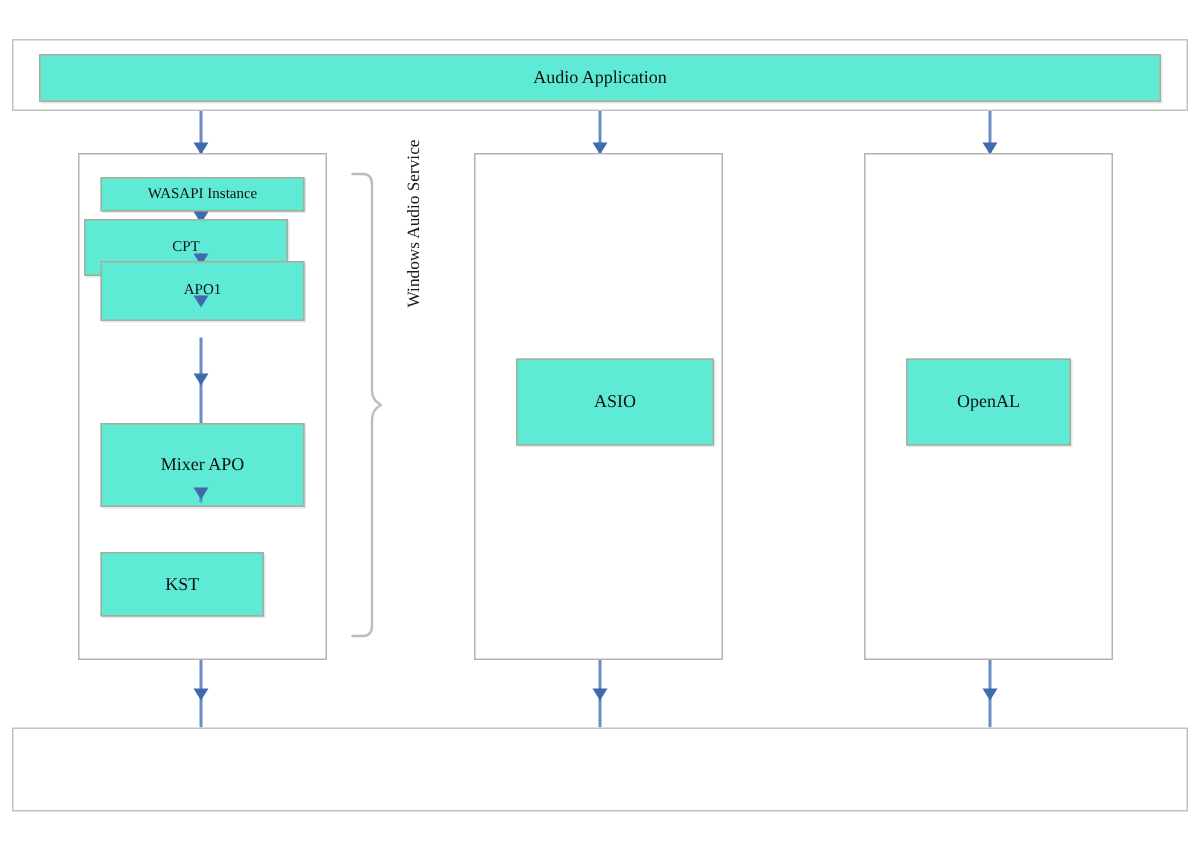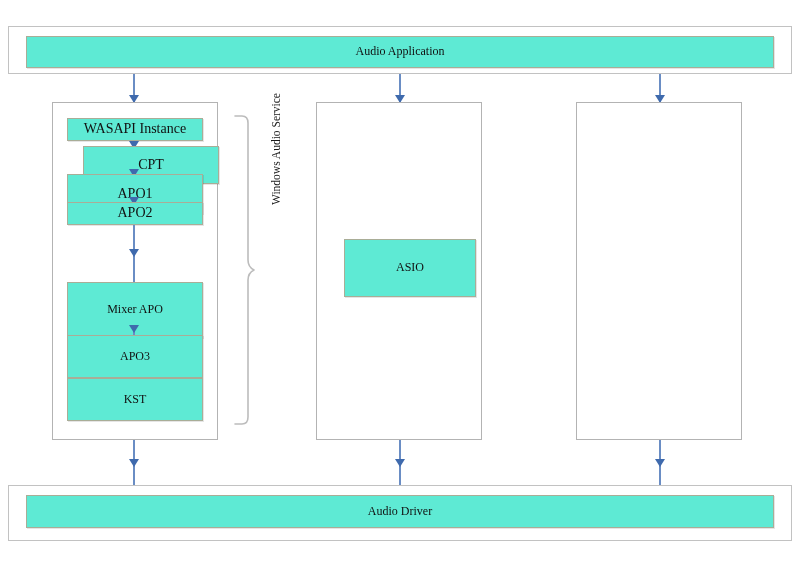--- a/index.html
+++ b/index.html
@@ -40,21 +40,21 @@
     box-sizing: border-box;
     display: flex;
     align-items: center;
     justify-content: center;
     text-align: center;
     font-size: 12px;
     line-height: 1.15;
     color: #111111;
     box-shadow: 1px 1px 0 rgba(0,0,0,0.10);
   }
-  .gbox.small { font-size: 14px; }
+  .gbox.small { font-size: 10px; }
 
   
   .arrow {
     position: absolute;
     width: 2px;
     background: #6a8dc4;
   }
   .arrow::after {
     content: "";
     position: absolute;
@@ -101,55 +101,53 @@
   <div class="arrow head-end" style="left:133px; top:74px; height:28px;"></div>
   <div class="arrow head-end" style="left:399px; top:74px; height:28px;"></div>
   <div class="arrow head-end" style="left:659px; top:74px; height:28px;"></div>
 
   <div class="panel" style="left:52px; top:102px; width:166px; height:338px;"></div>
 
   <div class="gbox small" style="left:67px; top:118px; width:136px; height:23px;">WASAPI Instance</div>
 
   <div class="arrow head-top" style="left:133px; top:141px; height:5px;"></div>
 
-  <div class="gbox small" style="left:83px; top:146px; width:136px; height:38px;">CPT</div>
+  <div class="gbox small" style="left:56px; top:146px; width:136px; height:38px;">CPT</div>
 
   <div class="arrow head-top" style="left:133px; top:169px; height:5px;"></div>
 
   <div class="gbox small" style="left:67px; top:174px; width:136px; height:40px;">APO1</div>
 
   <div class="arrow head-top" style="left:133px; top:197px; height:5px;"></div>
 
-  <div class="gbox small" style="left:67px; top:202px; width:136px; height:23px;">APO2</div>
 
   <div class="arrow head-mid" style="left:133px; top:225px; height:57px;"></div>
 
   <div class="gbox" style="left:67px; top:282px; width:136px; height:56px;">Mixer APO</div>
 
   <div class="arrow head-top" style="left:133px; top:325px; height:10px;"></div>
 
-  <div class="gbox" style="left:67px; top:335px; width:136px; height:43px;">APO3</div>
 
   <div class="arrow head-top" style="left:133px; top:378px; height:11px;"></div>
 
-  <div class="gbox" style="left:67px; top:378px; width:136px; height:43px;">KST</div>
+  <div class="gbox" style="left:67px; top:368px; width:109px; height:43px;">KST</div>
 
   <div class="brace" style="left:232px; top:114px; width:24px; height:312px;">
     <svg width="24" height="312" viewBox="0 0 24 312" fill="none">
       <path d="M3 2 H10 Q16 2 16 9 V146 Q16 153 22 156 Q16 159 16 166 V303 Q16 310 10 310 H3" stroke="#bcbcbc" stroke-width="1.6" fill="none" stroke-linecap="round" stroke-linejoin="round"></path>
     </svg>
   </div>
 
   <div class="vlabel" style="left:270px; top:205px;">Windows Audio Service</div>
 
   <div class="panel" style="left:316px; top:102px; width:166px; height:338px;"></div>
   <div class="gbox" style="left:344px; top:239px; width:132px; height:58px;">ASIO</div>
 
   <div class="panel" style="left:576px; top:102px; width:166px; height:338px;"></div>
+  <div class="gbox" style="left:604px; top:239px; width:110px; height:58px;">OpenAL</div>
 
   <div class="arrow head-mid" style="left:133px; top:440px; height:45px;"></div>
   <div class="arrow head-mid" style="left:399px; top:440px; height:45px;"></div>
   <div class="arrow head-mid" style="left:659px; top:440px; height:45px;"></div>
 
   <div class="band-outer" style="left:8px; top:485px; width:784px; height:56px;"></div>
-  <div class="gbox" style="left:26px; top:495px; width:748px; height:33px;">Audio Driver</div>
 
 </div>
 
 </body></html>

